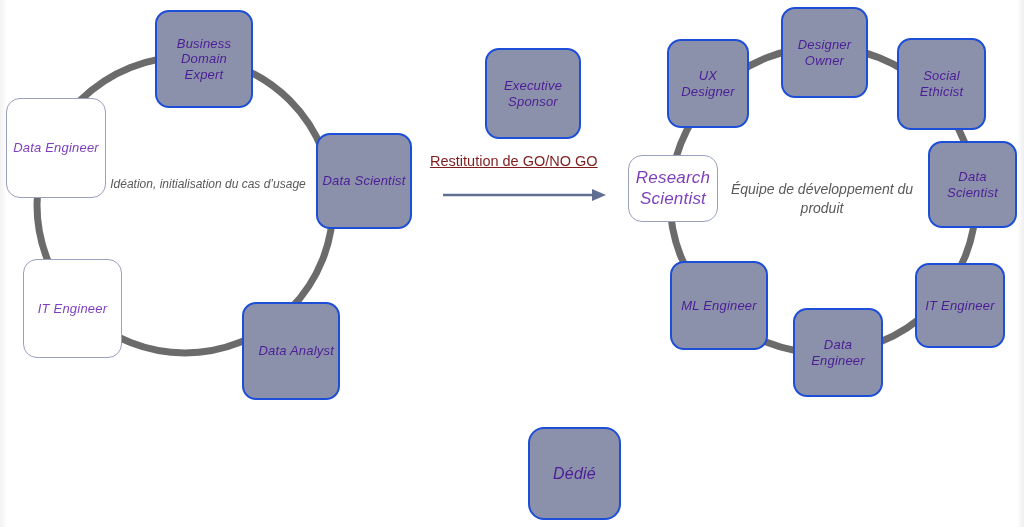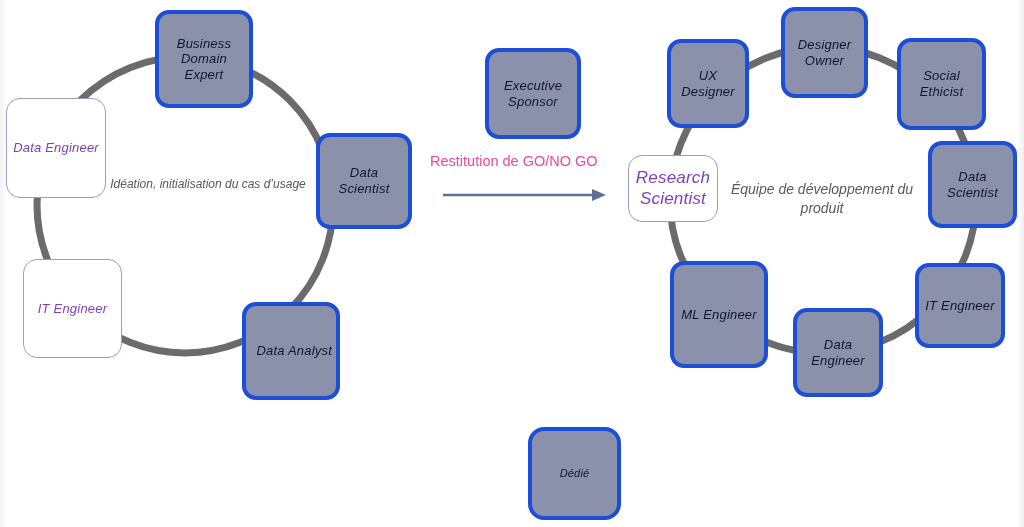--- a/index.html
+++ b/index.html
@@ -43,40 +43,41 @@
     display: flex;
     align-items: center;
     justify-content: center;
     text-align: center;
     line-height: 1.2;
     font-style: italic;
     letter-spacing: .2px;
   }
   .node.dedicated {
     background: #8b91ab;
-    color: #0f172a;
-    border: 4px solid #1d4ed8;
+    color: #4c1d95;
+    border: 2px solid #1d4ed8;
   }
   .node.support {
     background: #ffffff;
     color: #7e3fbe;
     border: 1px solid #9aa0bc;
   }
   .node span { display: block; padding: 0 4px; }
   .center-label {
     position: absolute;
     text-align: center;
     font-style: italic;
     color: #595959;
     line-height: 1.35;
   }
   .arrow-label {
     position: absolute;
-    color: #ec4899;
+    color: #7f1d1d;
     white-space: nowrap;
+    text-decoration: underline;
   }
   .legend-box { border-radius: 16px; }
 </style>
 </head>
 <body>
 
 <div id="canvas">
 
   <div class="page-edge-left"></div>
   <div class="page-edge-right"></div>
@@ -142,30 +143,30 @@
   </div>
 
   <div class="node dedicated" style="left:915px; top:263px; width:90px; height:85px; font-size:13px;">
     <span>IT Engineer</span>
   </div>
 
   <div class="node dedicated" style="left:793px; top:308px; width:90px; height:89px; font-size:13px;">
     <span>Data Engineer</span>
   </div>
 
-  <div class="node dedicated" style="left:670px; top:261px; width:98px; height:107px; font-size:13px;">
+  <div class="node dedicated" style="left:670px; top:261px; width:98px; height:89px; font-size:13px;">
     <span>ML Engineer</span>
   </div>
 
   <div class="node support" style="left:628px; top:155px; width:90px; height:67px; font-size:17px;">
     <span>Research Scientist</span>
   </div>
 
   <div class="center-label" style="left:722px; top:180px; width:200px; font-size:14px;">
     <span>Équipe de développement du produit</span>
   </div>
 
 
-  <div class="node dedicated legend-box" style="left:528px; top:427px; width:93px; height:93px; font-size:11px;">
+  <div class="node dedicated legend-box" style="left:528px; top:427px; width:93px; height:93px; font-size:16px;">
     <span>Dédié</span>
   </div>
 
 </div>
 
 </body></html>

